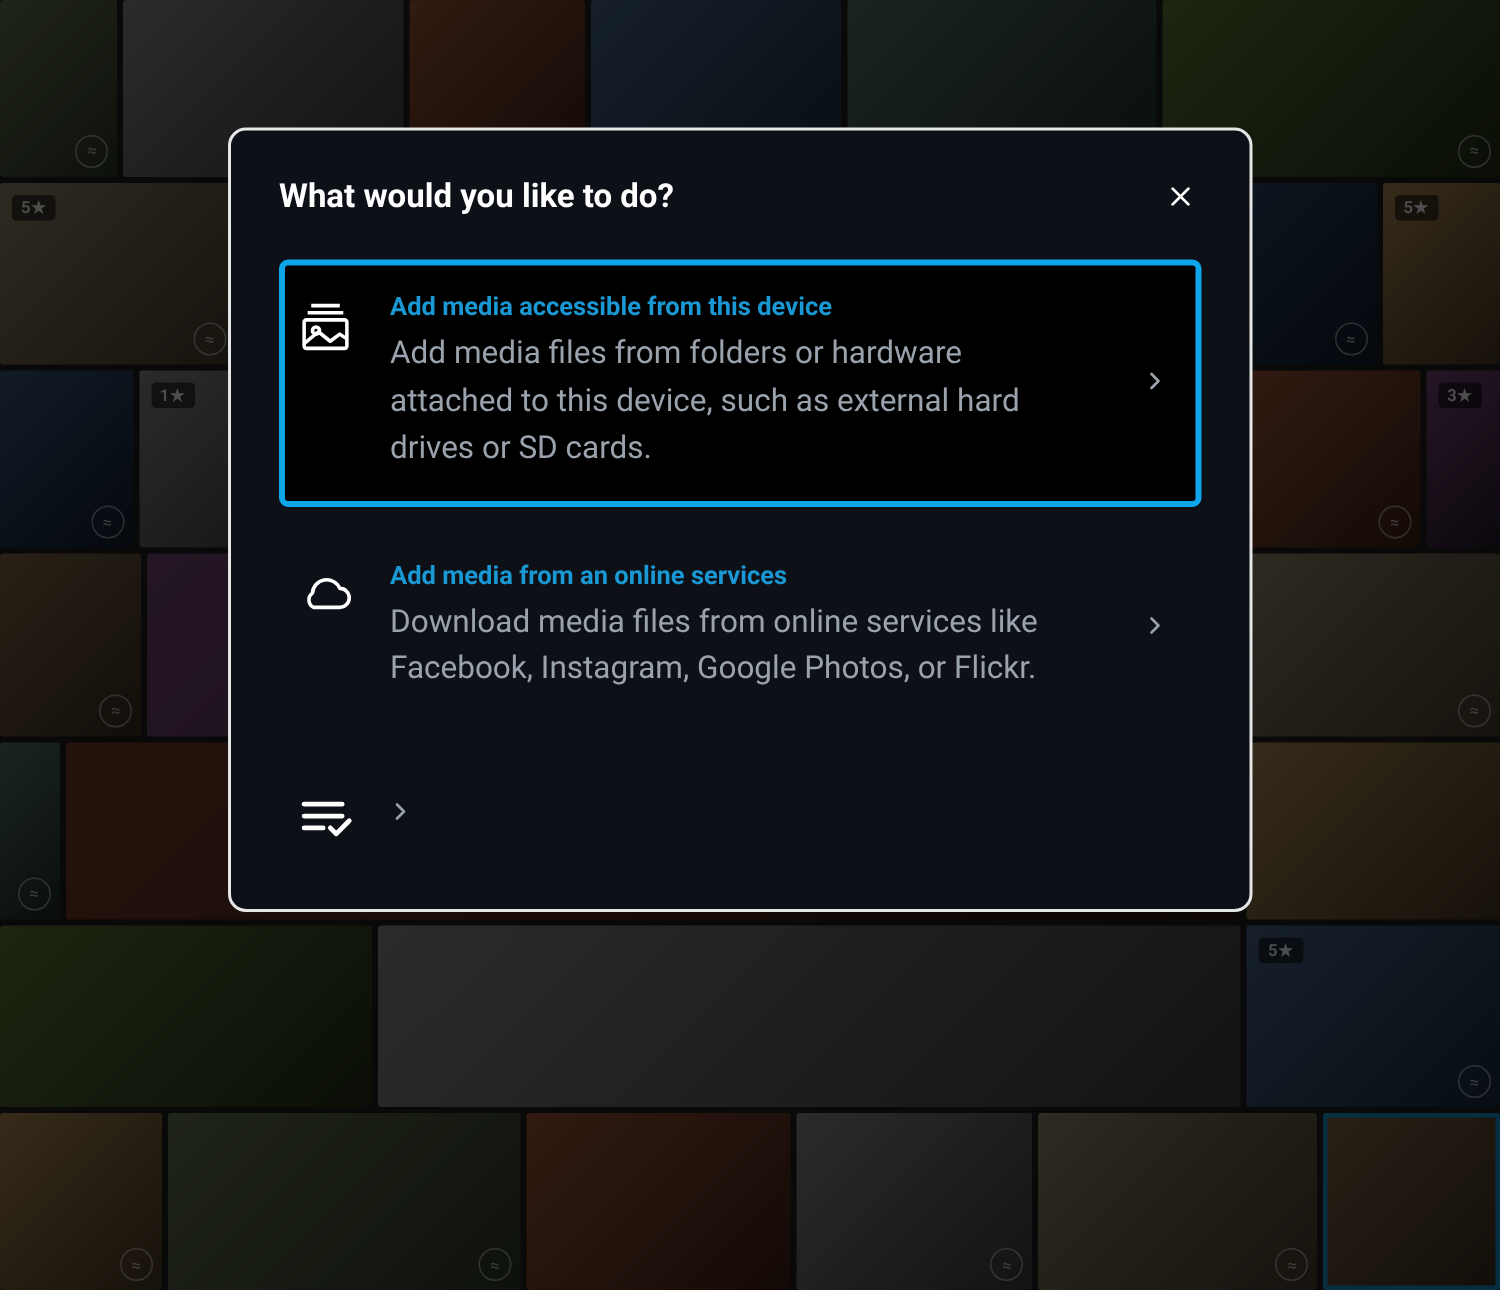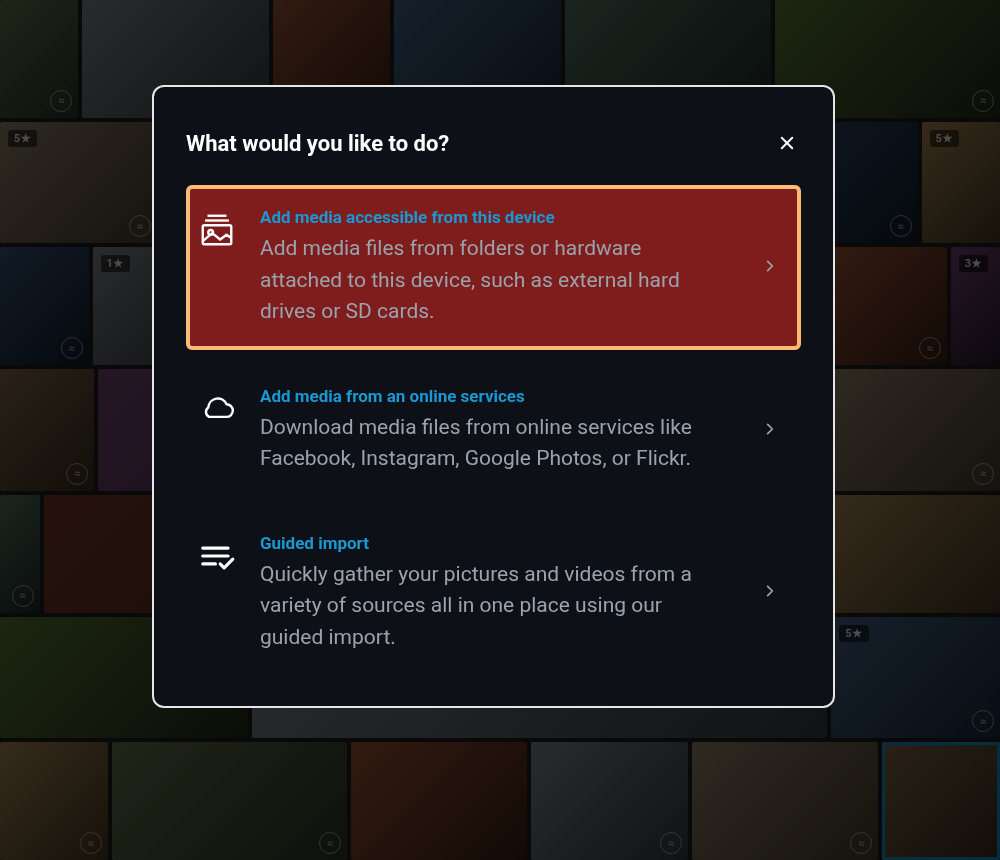--- a/index.html
+++ b/index.html
@@ -14,29 +14,29 @@
   .tile .badge { position: absolute; top: 8px; left: 8px; background: rgba(0,0,0,0.55); color: #fff; font-size: 11px; font-weight: 600; padding: 2px 6px; border-radius: 3px; letter-spacing: 0.5px; }
   .tile.selected { outline: 3px solid #1998d4; outline-offset: -3px; }
 
   
   .c1{background:linear-gradient(135deg,#6b7a52,#2f3a28);} .c2{background:linear-gradient(135deg,#8a6f4e,#3b2e1f);} .c3{background:linear-gradient(135deg,#7d3c2a,#2a1510);} .c4{background:linear-gradient(135deg,#8a8f94,#3a3f44);} .c5{background:linear-gradient(135deg,#4b6b8f,#1a2c3f);} .c6{background:linear-gradient(135deg,#9a8b6f,#4a3f2f);} .c7{background:linear-gradient(135deg,#5a7a6a,#1f2f28);} .c8{background:linear-gradient(135deg,#a55a3a,#3f2014);} .c9{background:linear-gradient(135deg,#7a4a7a,#2a1a2f);} .c10{background:linear-gradient(135deg,#3a5a7f,#121f2f);} .c11{background:linear-gradient(135deg,#b38f5a,#4a3a24);} .c12{background:linear-gradient(135deg,#5f7f3a,#24301a);}
 
   
   .scrim { position: absolute; inset: 0; background: rgba(0,0,0,0.45); }
 
   
-  .modal { position: absolute; top: 85px; left: 152px; width: 683px; height: 623px; background: #0d1117; border: 2px solid #e6e6e6; border-radius: 12px; padding: 42px 32px; color: #e6e6e6; }
+  .modal { position: absolute; top: 85px; left: 152px; width: 683px; height: 523px; background: #0d1117; border: 2px solid #e6e6e6; border-radius: 12px; padding: 30px 32px; color: #e6e6e6; }
   .modal-header { display: flex; align-items: center; justify-content: space-between; margin-bottom: 28px; }
   .modal-title { font-size: 22px; font-weight: 700; color: #fff; }
   .close-btn { width: 28px; height: 28px; display: flex; align-items: center; justify-content: center; color: #fff; cursor: pointer; }
   .close-btn svg { width: 18px; height: 18px; }
 
   .option { position: relative; display: flex; align-items: flex-start; gap: 22px; padding: 22px 18px 22px 10px; border-radius: 6px; cursor: pointer; }
   .option + .option { margin-top: 14px; }
-  .option.selected { border: 4px solid #fdba74; background: #7f1d1d; padding: 18px 14px 18px 6px; }
+  .option.selected { border: 4px solid #0ea5e9; background: #000000; padding: 18px 14px 18px 6px; }
   .option-icon { width: 42px; height: 42px; flex: 0 0 42px; display: flex; align-items: center; justify-content: center; color: #fff; margin-top: 2px; }
   .option-icon svg { width: 38px; height: 38px; }
   .option-text { flex: 1 1 auto; }
   .option-title { color: #1998d4; font-weight: 700; font-size: 17px; margin-bottom: 6px; }
   .option-desc { color: #9aa3ad; font-size: 21px; line-height: 1.5; max-width: 460px; }
   .option-chevron { flex: 0 0 20px; align-self: center; color: #9aa3ad; }
   .option-chevron svg { width: 14px; height: 14px; }
 </style>
 </head>
 <body>
@@ -185,23 +185,19 @@
 
   <div class="option">
     <div class="option-icon">
       <svg viewBox="0 0 48 48" fill="none" stroke="currentColor" stroke-width="4" stroke-linecap="round" stroke-linejoin="round">
         <line x1="6" y1="14" x2="38" y2="14"></line>
         <line x1="6" y1="24" x2="38" y2="24"></line>
         <line x1="6" y1="34" x2="22" y2="34"></line>
         <polyline points="28 34 33 39 44 28"></polyline>
       </svg>
     </div>
-    <div class="option-text">
-      <div class="option-title">Guided import</div>
-      <div class="option-desc">Quickly gather your pictures and videos from a variety of sources all in one place using our guided import.</div>
-    </div>
     <div class="option-chevron">
       <svg viewBox="0 0 24 24" fill="none" stroke="currentColor" stroke-width="3" stroke-linecap="round" stroke-linejoin="round">
           <polyline points="8 4 16 12 8 20"></polyline>
         </svg>
     </div>
   </div>
 </div>
 
 </body></html>

